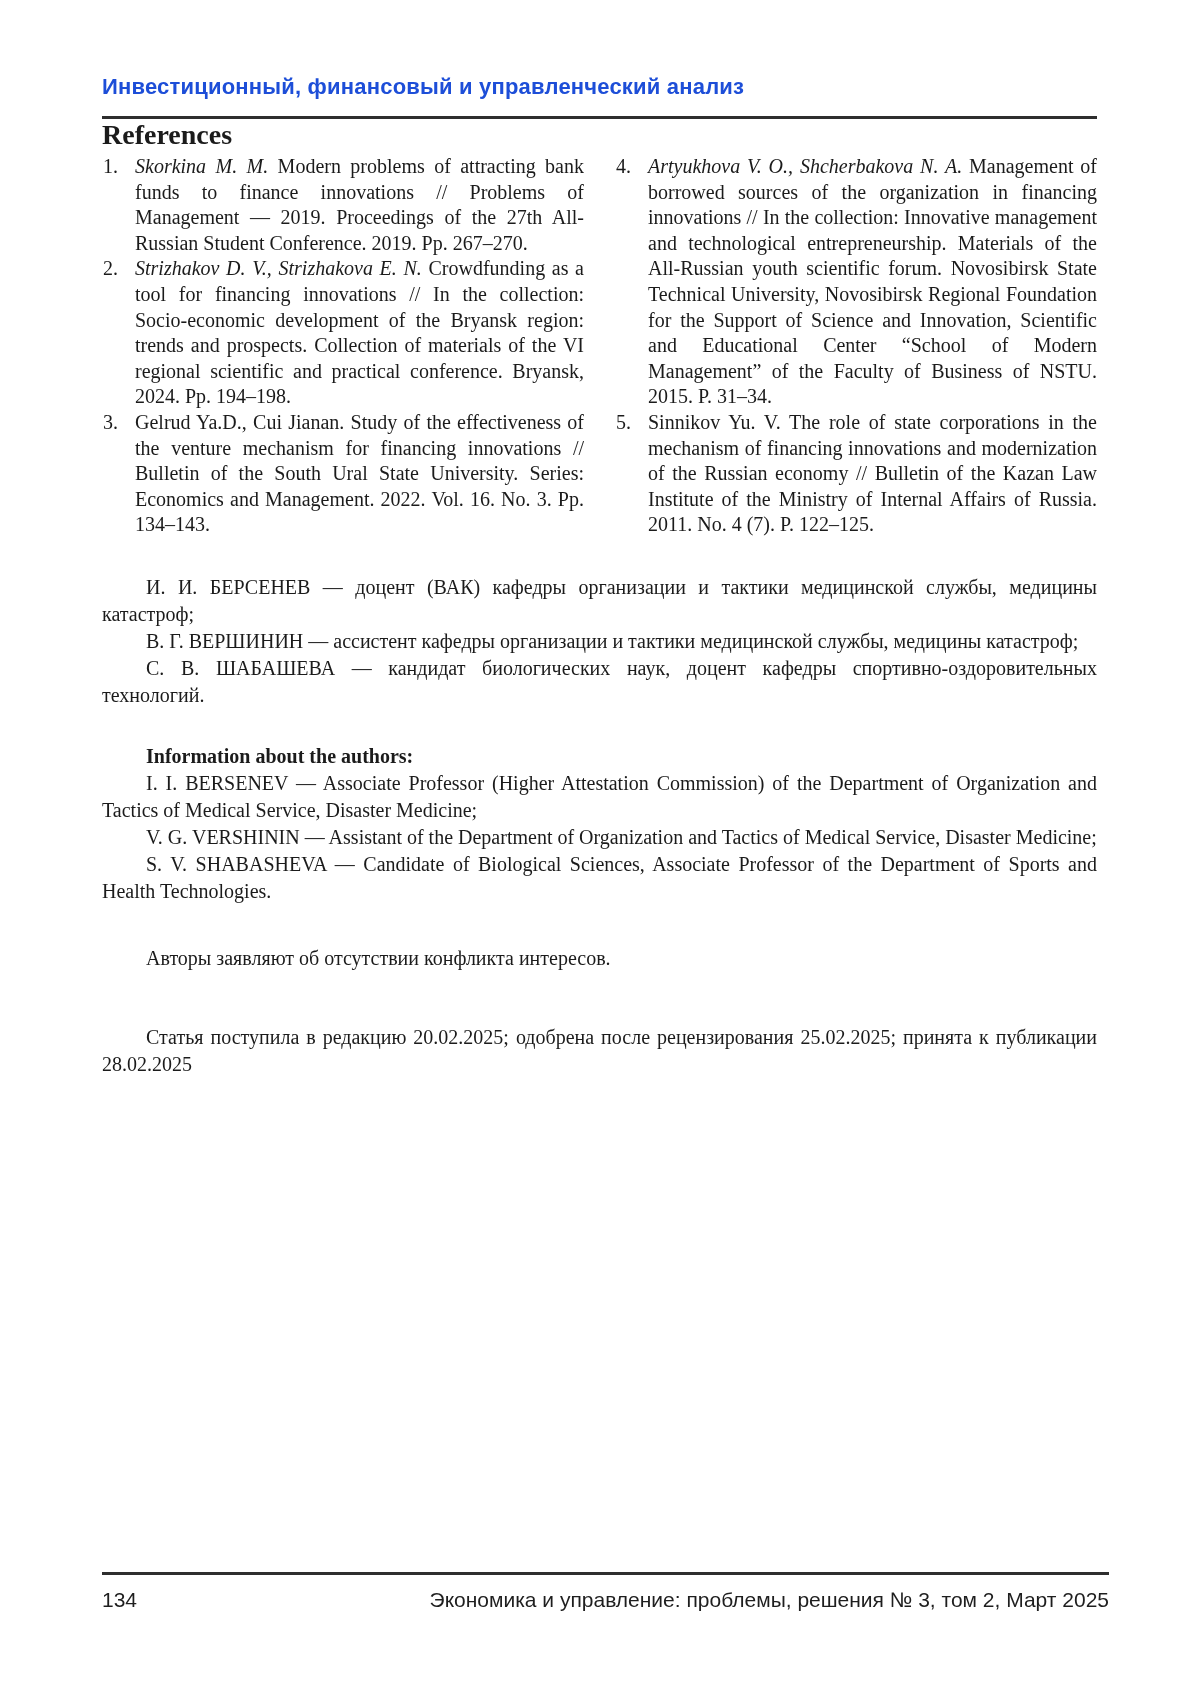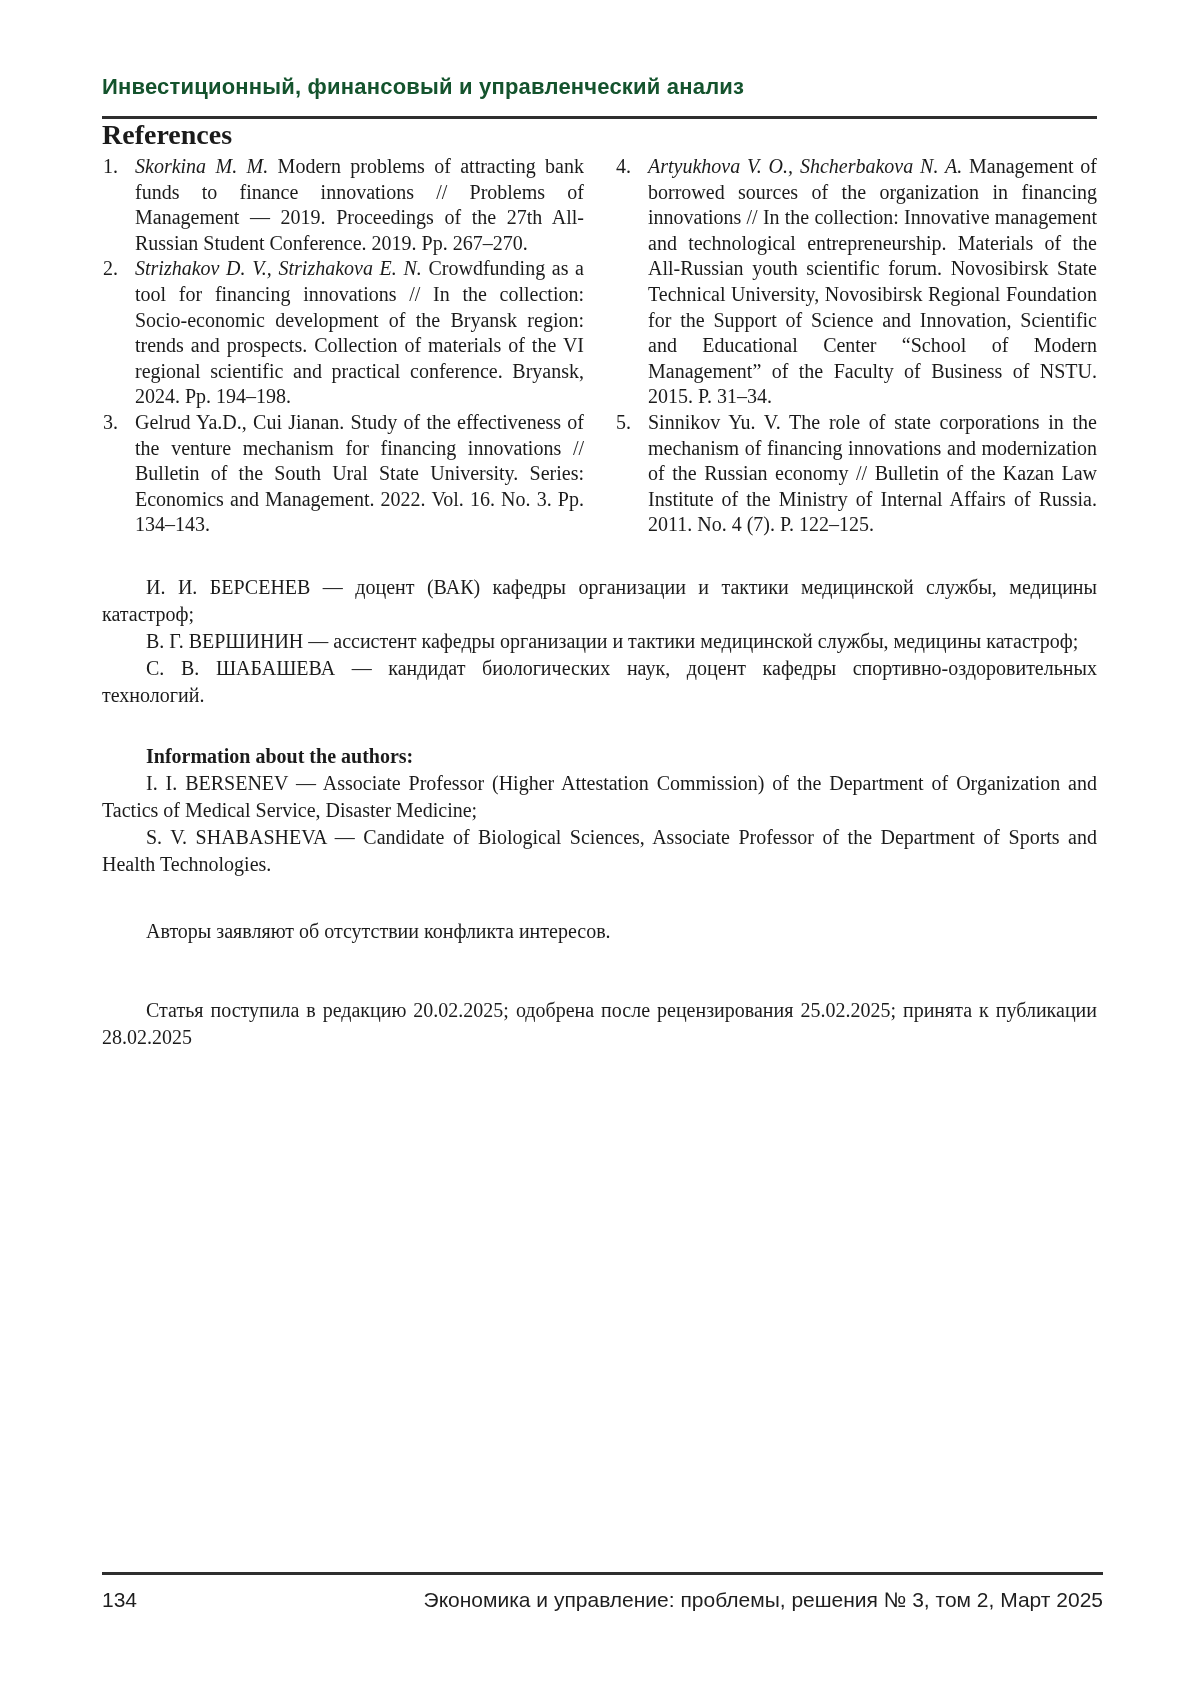--- a/index.html
+++ b/index.html
@@ -12,21 +12,21 @@
     position:relative;
   }
   .page { position:relative; width:1200px; height:1698px; padding:0 103px 0 102px; }
 
   .running-header {
     padding-top:74px;
     font-family:"Liberation Sans", sans-serif;
     font-weight:700;
     font-size:22px;
     letter-spacing:.2px;
-    color:#14532d;
+    color:#1d4ed8;
   }
   .header-rule { margin-top:16px; height:3px; background:#2e2e2e; }
 
   .refs-heading {
     text-align:left;
     font-weight:700;
     font-size:28px;
   }
 
   .refs-columns { display:flex; gap:31px; margin-top:3px; }
@@ -50,21 +50,21 @@
   .sec-heading { font-weight:700; }
 
   .section-authors-ru { margin-top:36px; }
   .section-authors-en { margin-top:34px; }
   .section-contrib-ru { margin-top:40px; }
   .section-contrib-en { margin-top:30px; }
   .section-dates-ru   { margin-top:52px; }
   .section-dates-en   { margin-top:28px; }
   .section-contrib-ru .para, .section-contrib-en .para { text-align:left; }
 
-  .footer { position:absolute; left:102px; right:97px; top:1572px; }
+  .footer { position:absolute; left:102px; right:91px; top:1572px; }
   .footer-rule { height:3px; background:#2e2e2e; }
   .footer-row {
     display:flex;
     justify-content:space-between;
     align-items:baseline;
     padding-top:13px;
     font-family:"Liberation Sans", sans-serif;
     font-size:21px;
     color:#1e1e1e;
   }
@@ -110,20 +110,21 @@
         <p class="para">И. И. БЕРСЕНЕВ — доцент (ВАК) кафедры организации и тактики медицинской службы, медицины катастроф;</p>
         <p class="para">В. Г. ВЕРШИНИН — ассистент кафедры организации и тактики медицинской службы, медицины катастроф;</p>
         <p class="para">С. В. ШАБАШЕВА — кандидат биологических наук, доцент кафедры спортивно-оздоровительных технологий.</p>
       </div>
   </div>
 
   <div class="section-authors-en">
     <div class="para sec-heading">Information about the authors:</div>
     <div>
         <p class="para">I. I. BERSENEV — Associate Professor (Higher Attestation Commission) of the Department of Organization and Tactics of Medical Service, Disaster Medicine;</p>
+        <p class="para">V. G. VERSHININ — Assistant of the Department of Organization and Tactics of Medical Service, Disaster Medicine;</p>
         <p class="para">S. V. SHABASHEVA — Candidate of Biological Sciences, Associate Professor of the Department of Sports and Health Technologies.</p>
       </div>
   </div>
 
   <div class="section-contrib-ru">
     <p class="para">Авторы заявляют об отсутствии конфликта интересов.</p>
   </div>
 
 
   <p class="para section-dates-ru">Статья поступила в редакцию 20.02.2025; одобрена после рецензирования 25.02.2025; принята к публикации 28.02.2025</p>

